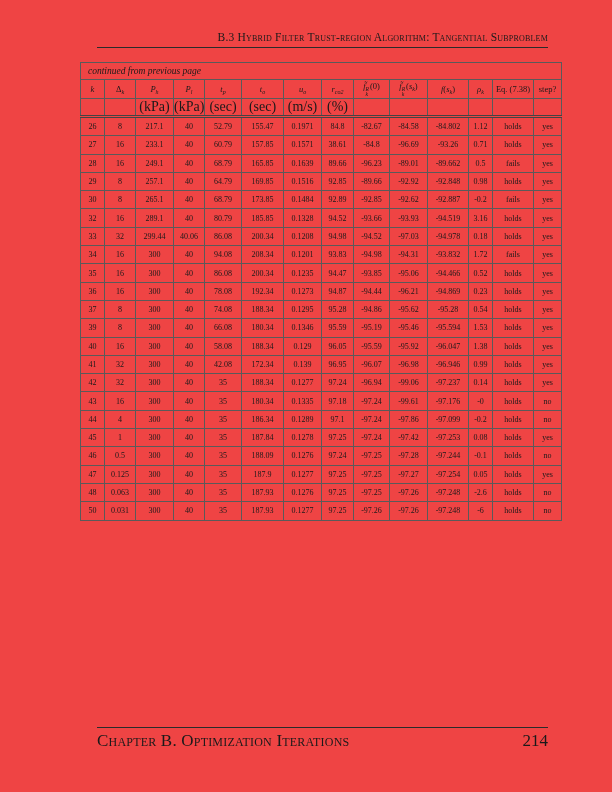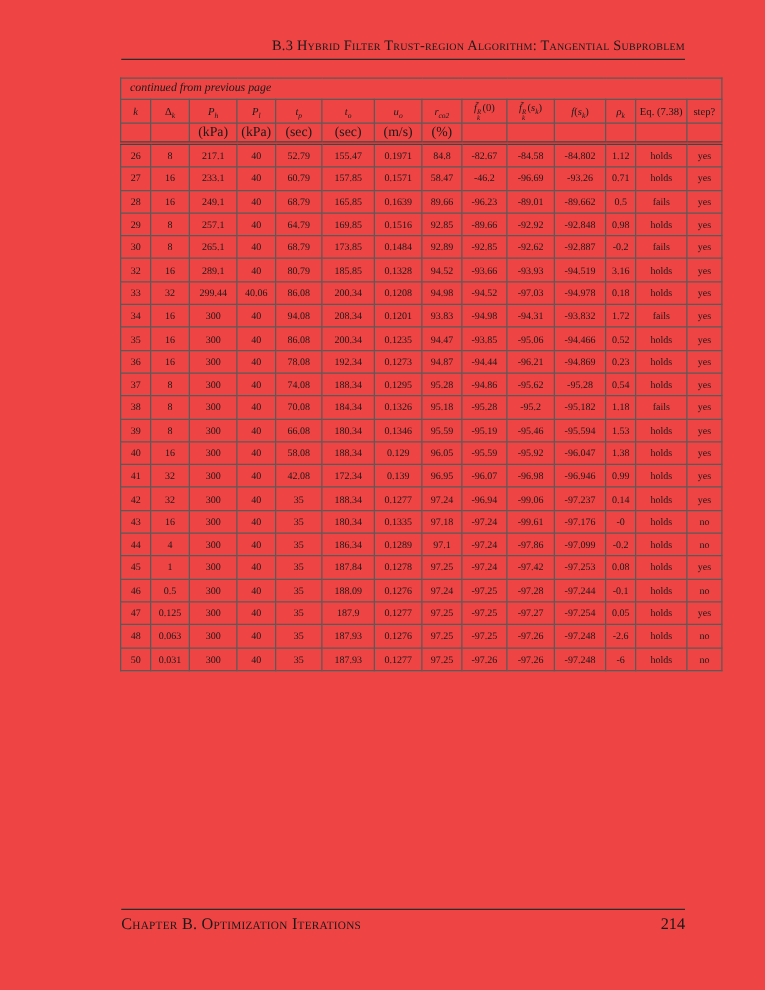--- a/index.html
+++ b/index.html
@@ -6,44 +6,44 @@
   .page{
     position:relative;width:612px;height:792px;background:#ef4444;
     font-family:"Liberation Serif", serif;color:#1a1a1a;overflow:hidden;
   }
   .running-header{
     position:absolute;top:31px;left:97px;width:451px;text-align:right;
     font-variant:small-caps;font-size:11.5px;letter-spacing:0.2px;white-space:nowrap;
   }
   .header-rule{position:absolute;top:47px;left:97px;width:451px;border-top:1px solid #2b2b2b;}
   table.iter{
-    position:absolute;top:62px;left:96px;width:481px;
+    position:absolute;top:62px;left:80px;width:481px;
     border-collapse:collapse;table-layout:fixed;font-size:8px;padding-left:45px;
   }
   table.iter th, table.iter td{
     border:1px solid #5a5a5a;text-align:center;vertical-align:middle;
     padding:0;font-weight:normal;color:#1a1a1a;overflow:hidden;white-space:nowrap;
   }
   tr.continued-row td{
     text-align:left;font-style:italic;font-size:9.5px;padding:2px 7px;height:12px;
   }
   tr.head-row th{height:18px;font-size:8.5px;}
-  tr.units-row td{height:14px;font-size:11px;border-bottom:3px double #444;}
+  tr.units-row td{height:14px;font-size:14px;border-bottom:3px double #444;}
   tbody.data td{height:17.3px;}
   .it{font-style:italic;}
   table.iter sub{font-size:6px;vertical-align:-2px;font-style:italic;line-height:0;}
   .stack{
     display:inline-flex;flex-direction:column;align-items:flex-start;
     font-size:5.5px;line-height:5px;font-style:italic;vertical-align:-2px;margin-right:1px;
   }
   .footer-rule{position:absolute;top:727px;left:97px;width:451px;border-top:1px solid #2b2b2b;}
   .running-footer{
     position:absolute;top:731px;left:97px;width:451px;
     display:flex;justify-content:space-between;align-items:baseline;
-    font-size:13px;
+    font-size:17px;
   }
   .running-footer .chapter{font-variant:small-caps;letter-spacing:0.2px;}
 </style>
 </head>
 <body>
 
 <div class="page">
 
   <div class="running-header">
     <span>B.3 Hybrid Filter Trust-region Algorithm: Tangential Subproblem</span>
@@ -128,22 +128,22 @@
           <td>yes</td>
         </tr>
         <tr>
           <td>27</td>
           <td>16</td>
           <td>233.1</td>
           <td>40</td>
           <td>60.79</td>
           <td>157.85</td>
           <td>0.1571</td>
-          <td>58.47</td>
-          <td>-46.2</td>
+          <td>38.61</td>
+          <td>-84.8</td>
           <td>-96.69</td>
           <td>-93.26</td>
           <td>0.71</td>
           <td>holds</td>
           <td>yes</td>
         </tr>
         <tr>
           <td>28</td>
           <td>16</td>
           <td>249.1</td>
@@ -281,36 +281,20 @@
           <td>0.1295</td>
           <td>95.28</td>
           <td>-94.86</td>
           <td>-95.62</td>
           <td>-95.28</td>
           <td>0.54</td>
           <td>holds</td>
           <td>yes</td>
         </tr>
         <tr>
-          <td>38</td>
-          <td>8</td>
-          <td>300</td>
-          <td>40</td>
-          <td>70.08</td>
-          <td>184.34</td>
-          <td>0.1326</td>
-          <td>95.18</td>
-          <td>-95.28</td>
-          <td>-95.2</td>
-          <td>-95.182</td>
-          <td>1.18</td>
-          <td>fails</td>
-          <td>yes</td>
-        </tr>
-        <tr>
           <td>39</td>
           <td>8</td>
           <td>300</td>
           <td>40</td>
           <td>66.08</td>
           <td>180.34</td>
           <td>0.1346</td>
           <td>95.59</td>
           <td>-95.19</td>
           <td>-95.46</td>

